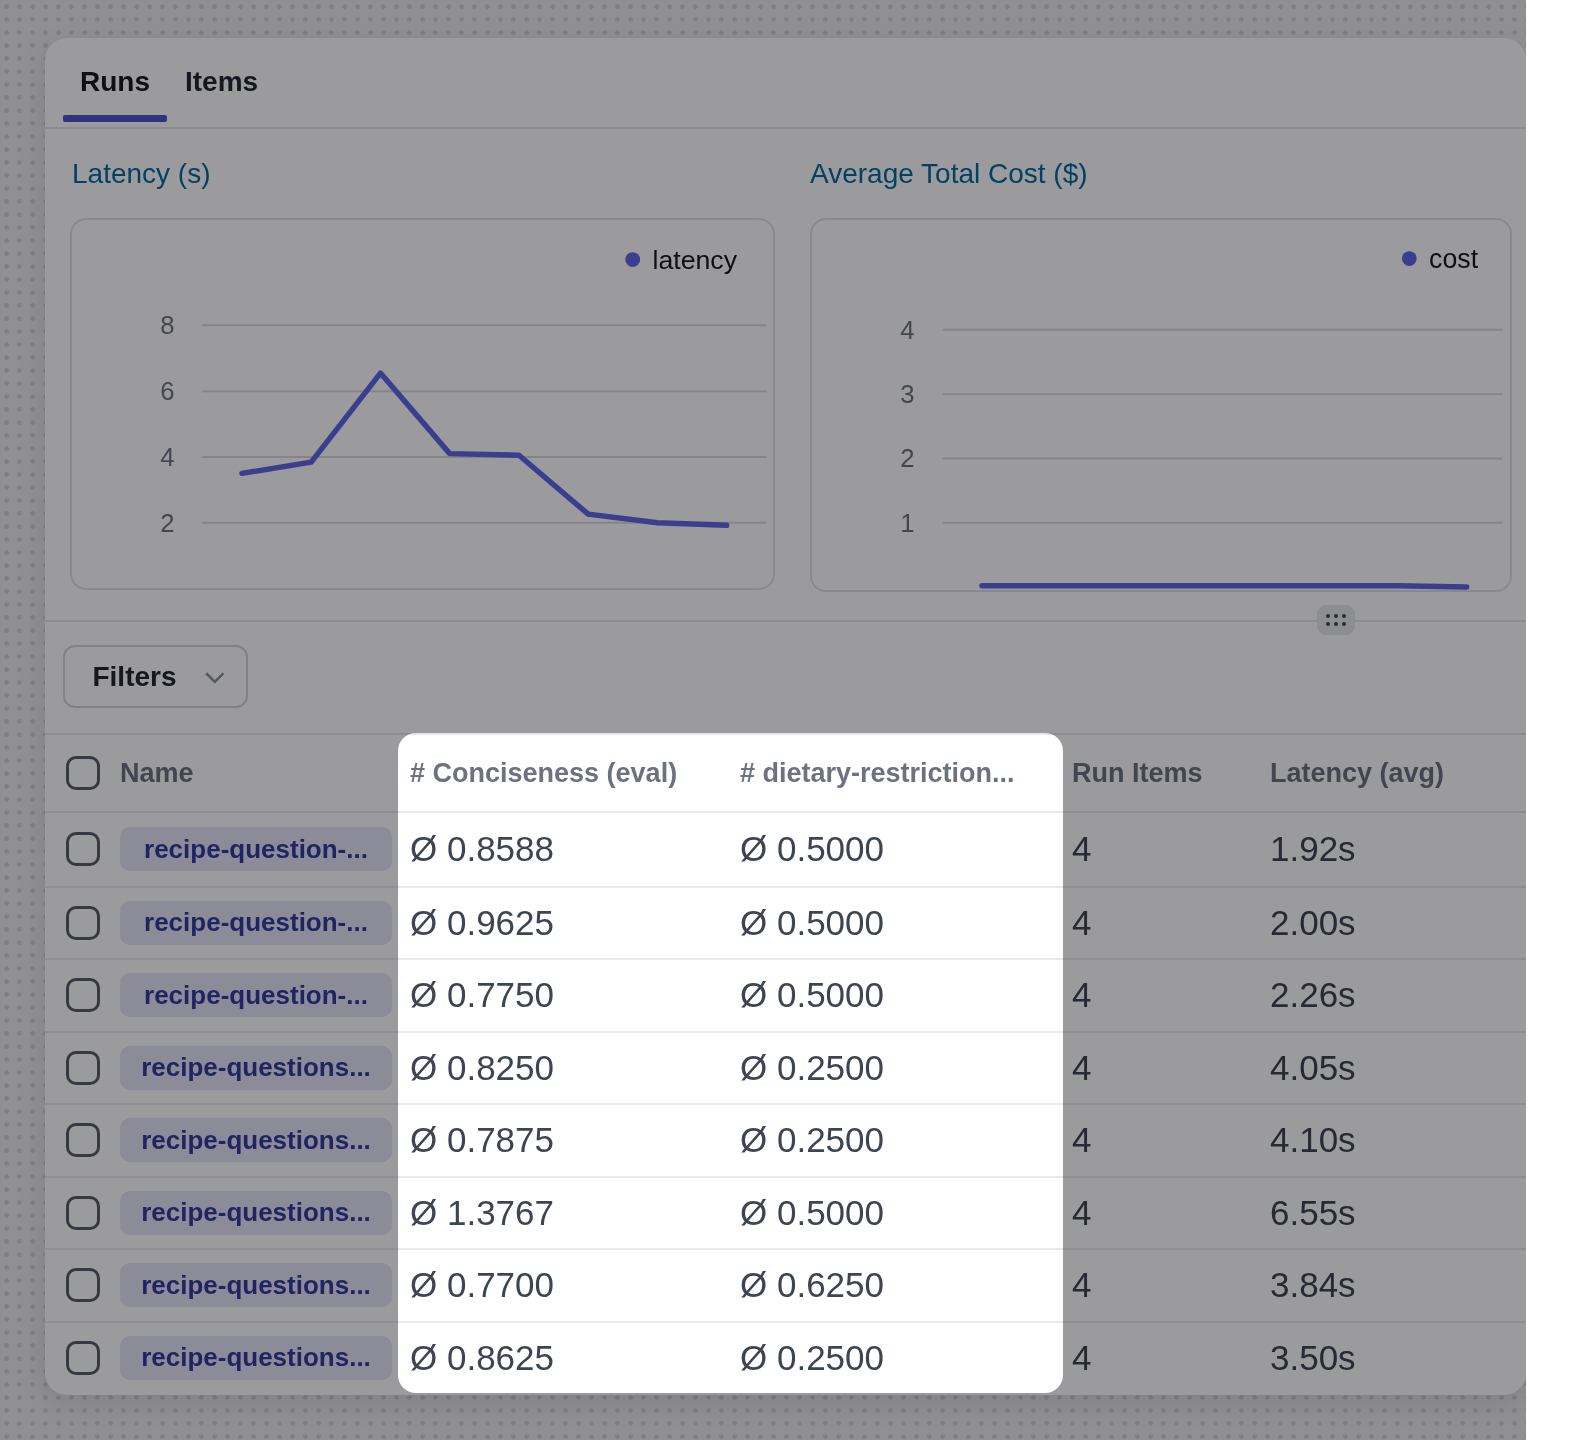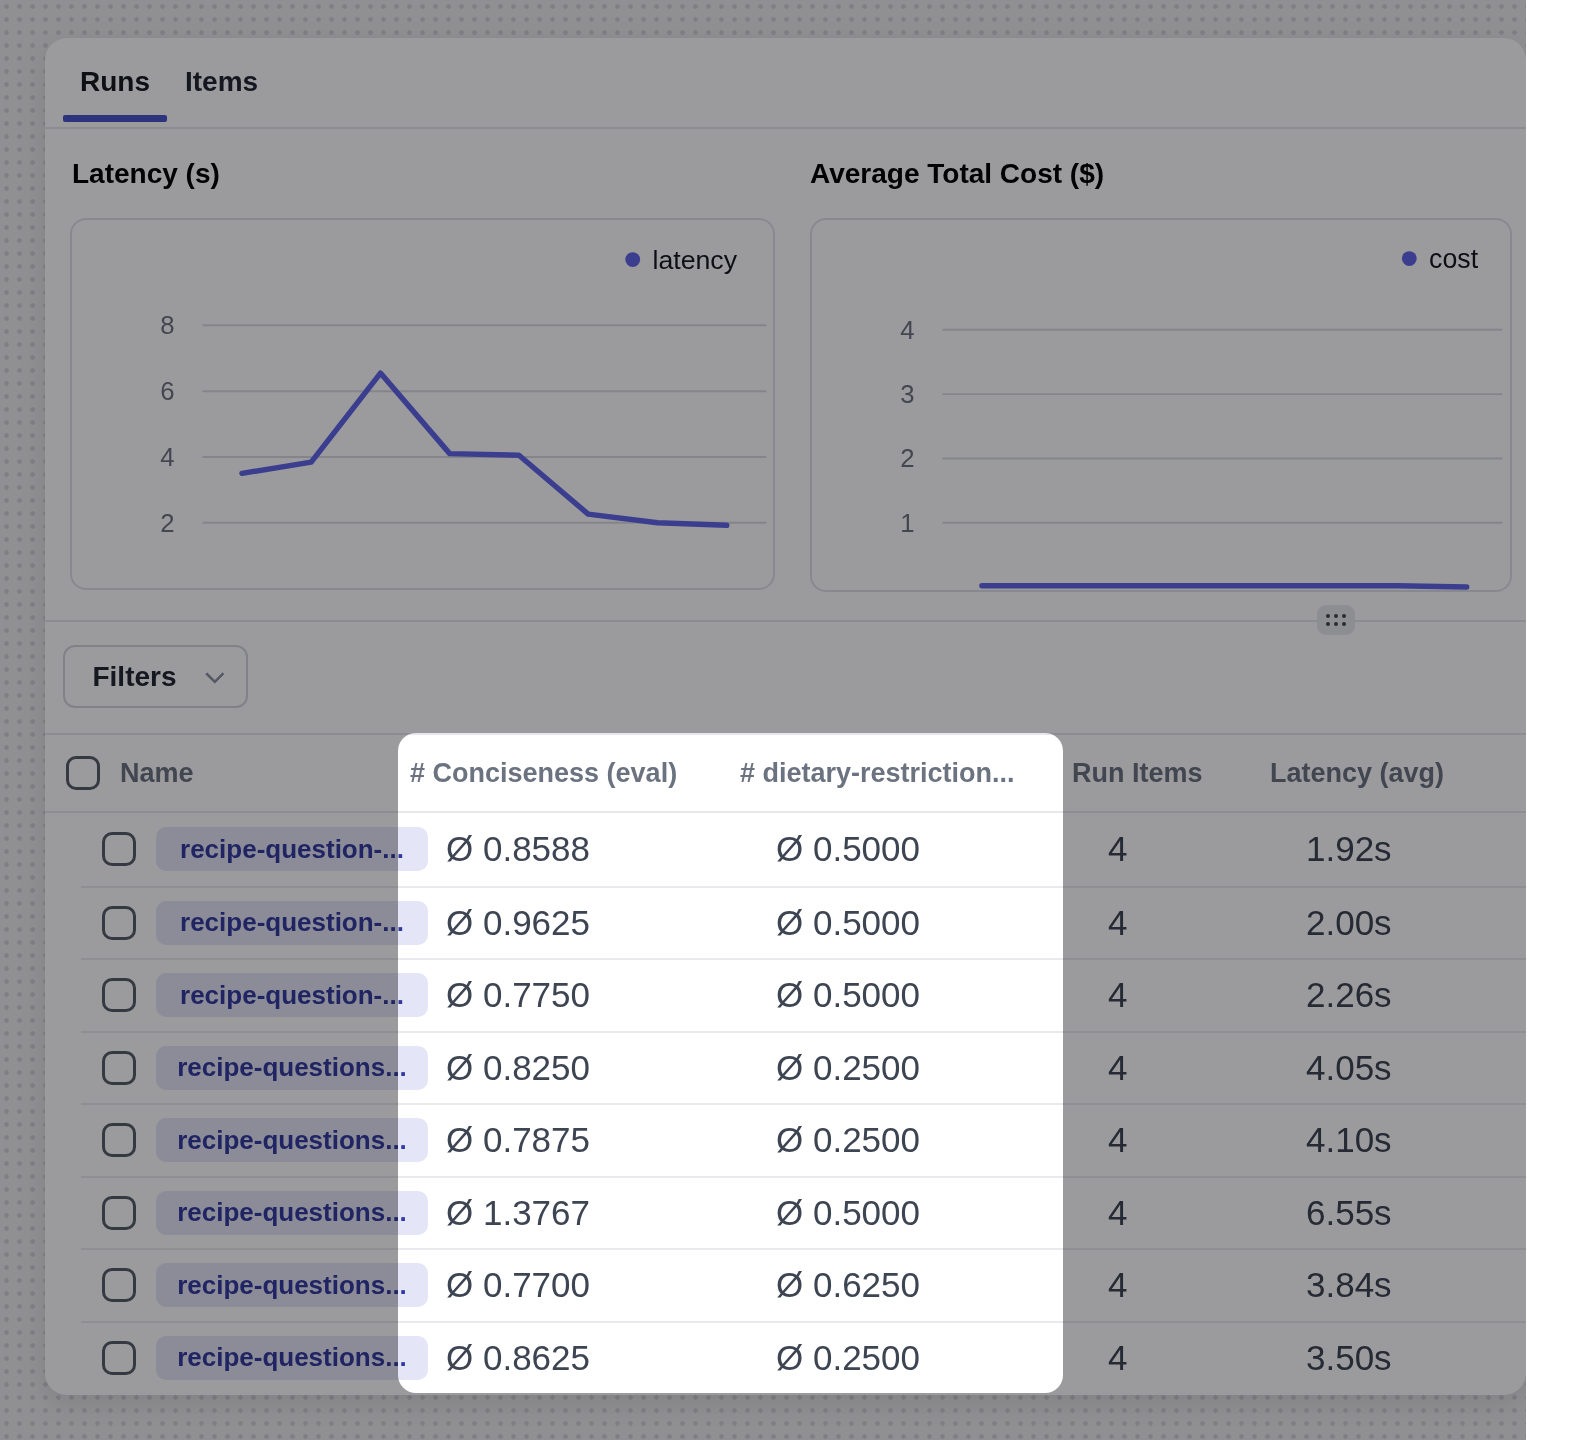--- a/index.html
+++ b/index.html
@@ -20,21 +20,21 @@
   }
 
   
   .tab { position:absolute; top:28px; font-size:28px; font-weight:600; color:#15181f; cursor:pointer; }
   .tab-runs { left:35px; }
   .tab-items { left:140px; color:#1f2430; }
   .tab-underline { position:absolute; left:18px; top:77px; width:104px; height:7px; border-radius:2px; }
   .tabs-divider { position:absolute; left:0; top:89px; width:100%; height:2px; background:#e7e8ec; }
 
   
-  .chart-title { position:absolute; top:120px; font-size:28px; font-weight:700; color:#000000; }
+  .chart-title { position:absolute; top:120px; font-size:28px; font-weight:400; color:#0369a1; }
   .title-latency { left:27px; }
   .title-cost { left:765px; }
   .chart-card { position:absolute; top:180px; background:#fff; border:2px solid #e0e2e7; border-radius:16px; }
   .card-latency { left:25px; width:705px; height:372px; }
   .card-cost { left:765px; width:702px; height:374px; }
   .chart-card svg { display:block; width:100%; height:100%; }
 
   
   .section-divider { position:absolute; left:0; top:582px; width:100%; height:2px; background:#e4e6ea; }
   .drag-handle {
@@ -53,21 +53,21 @@
     font-family:inherit; font-size:28px; font-weight:600; color:#21262f;
   }
   .chevron { width:14px; height:14px; border-right:3px solid #8c93a1; border-bottom:3px solid #8c93a1;
     transform:rotate(45deg) translateY(-4px); border-radius:1px; }
 
   
   .runs-table { position:absolute; left:0; top:695px; width:100%; }
   .thead { position:relative; height:80px; border-top:2px solid #e7e8ec; border-bottom:2px solid #e7e8ec;text-align:center; }
   .th { position:absolute; top:0; height:100%; display:flex; align-items:center;
         font-size:27px; font-weight:600; color:#6b7280; white-space:nowrap; }
-  .trow { position:relative; height:72.5px;margin-left:36px; }
+  .trow { position:relative; height:72.5px; }
   .trow + .trow { border-top:2px solid #e9eaee; }
   .cell { position:absolute; top:0; height:100%; display:flex; align-items:center;
           font-size:35px; color:#3d4452; white-space:nowrap; } .col-name { left:75px; } .col-conc { left:365px; }
   .col-diet { left:695px; } .col-run { left:1027px; } .col-lat { left:1225px; }
 
   .checkbox { width:34px; height:34px; border:3px solid #565d68; border-radius:10px;
               background:transparent; display:inline-block; cursor:pointer; }
   .thead .checkbox, .trow .checkbox { position:absolute; left:21px; top:50%; transform:translateY(-50%); }
 
   .badge {

